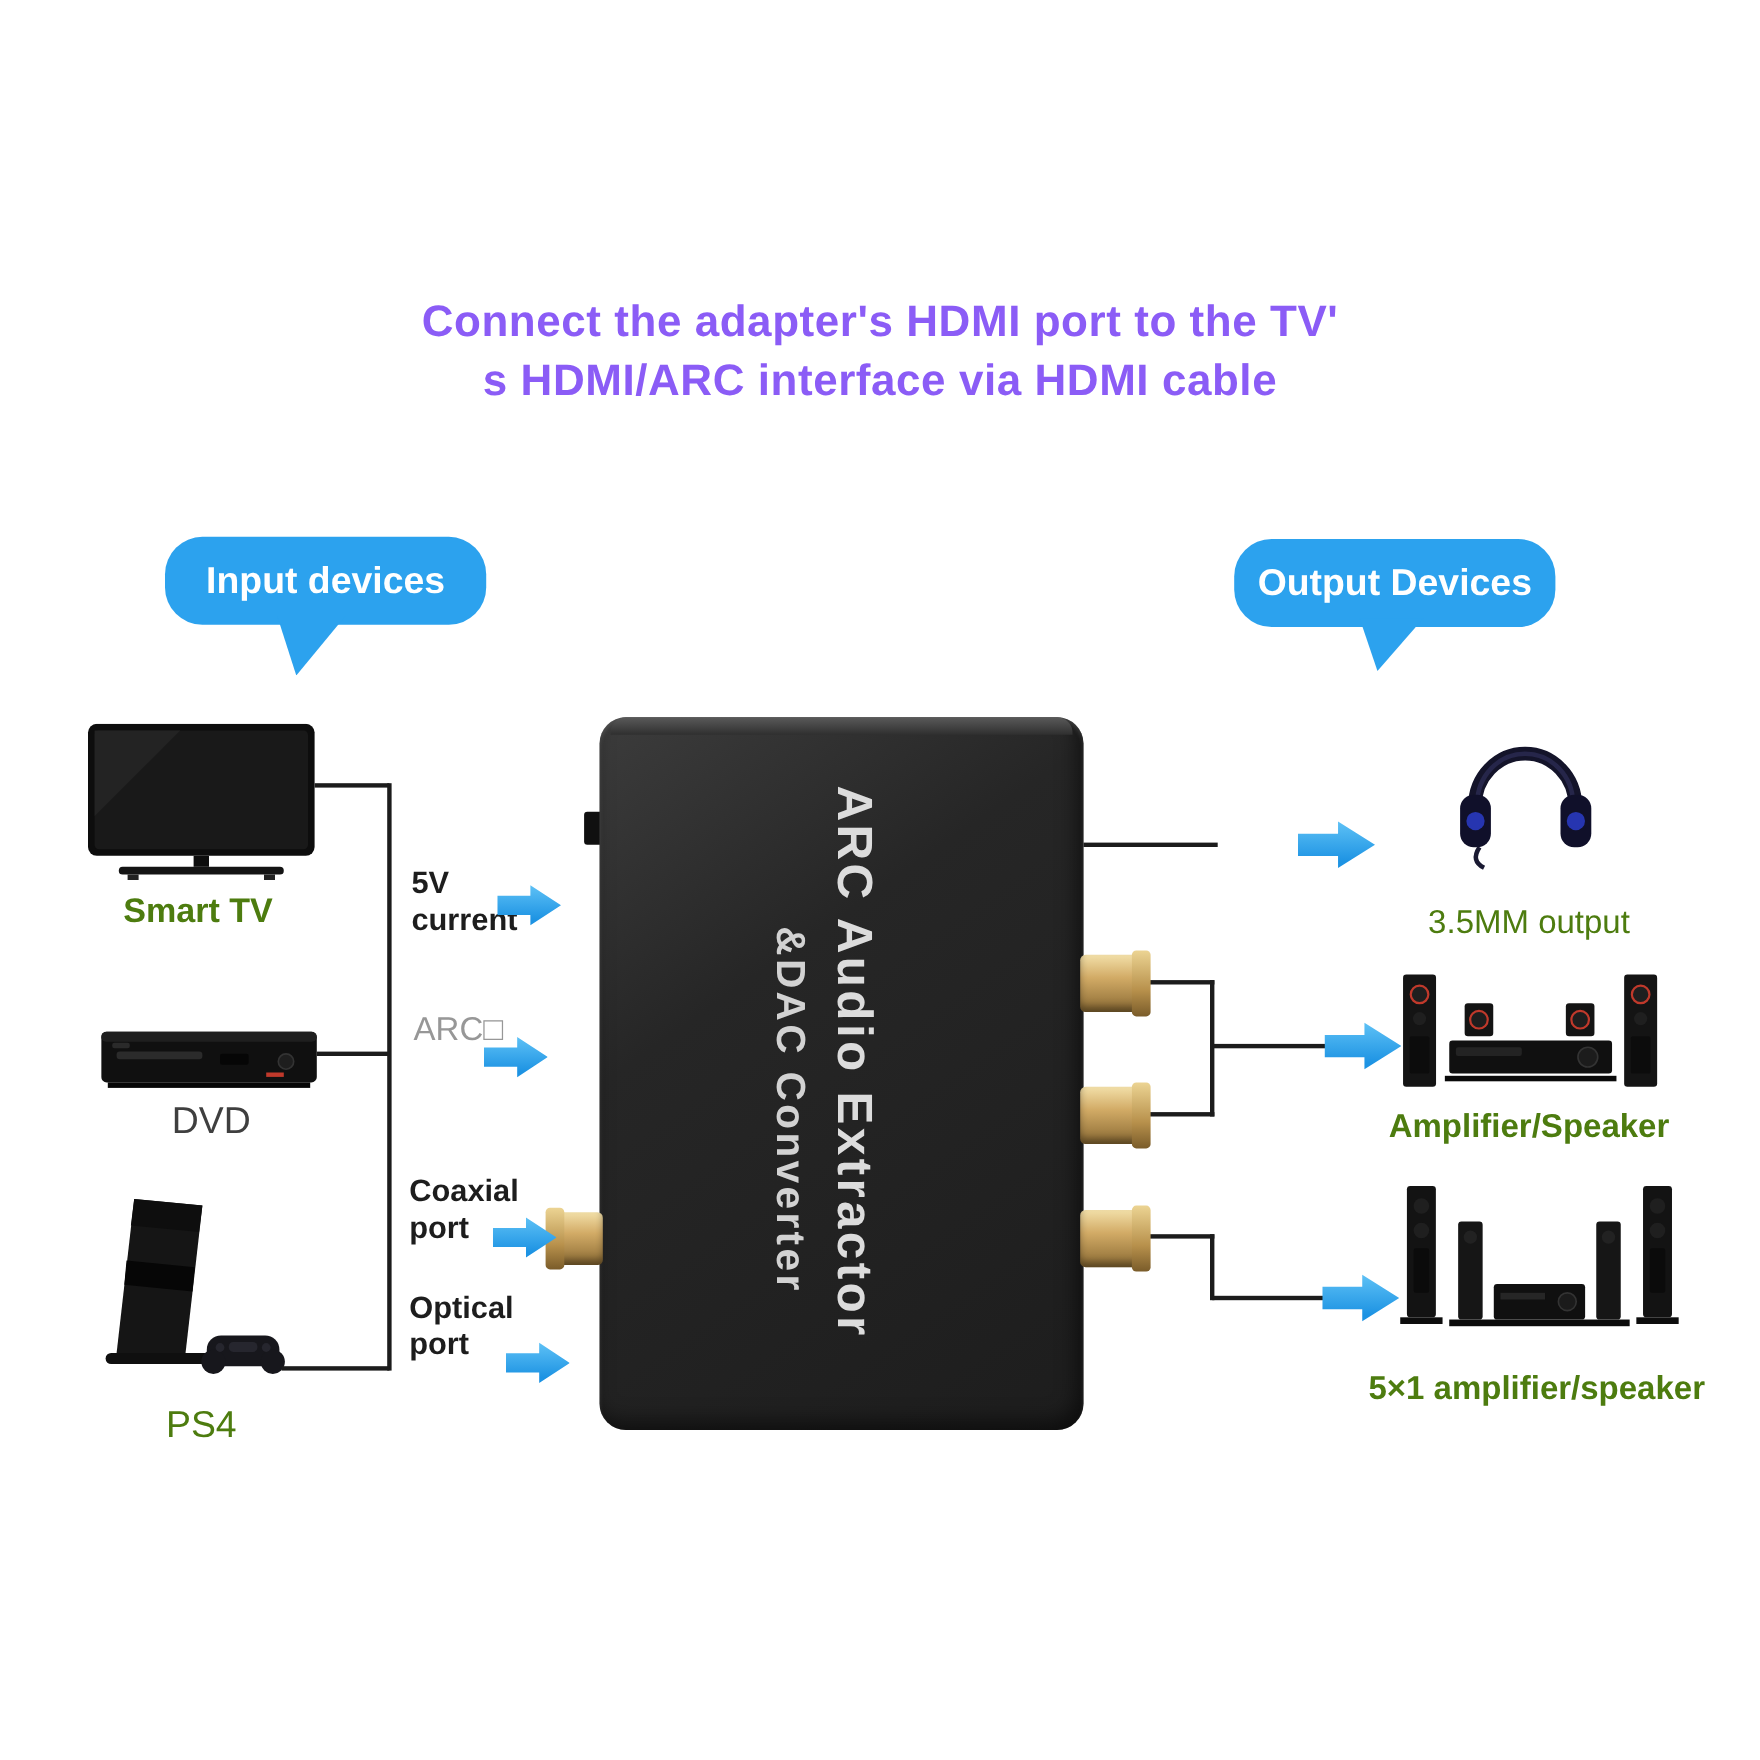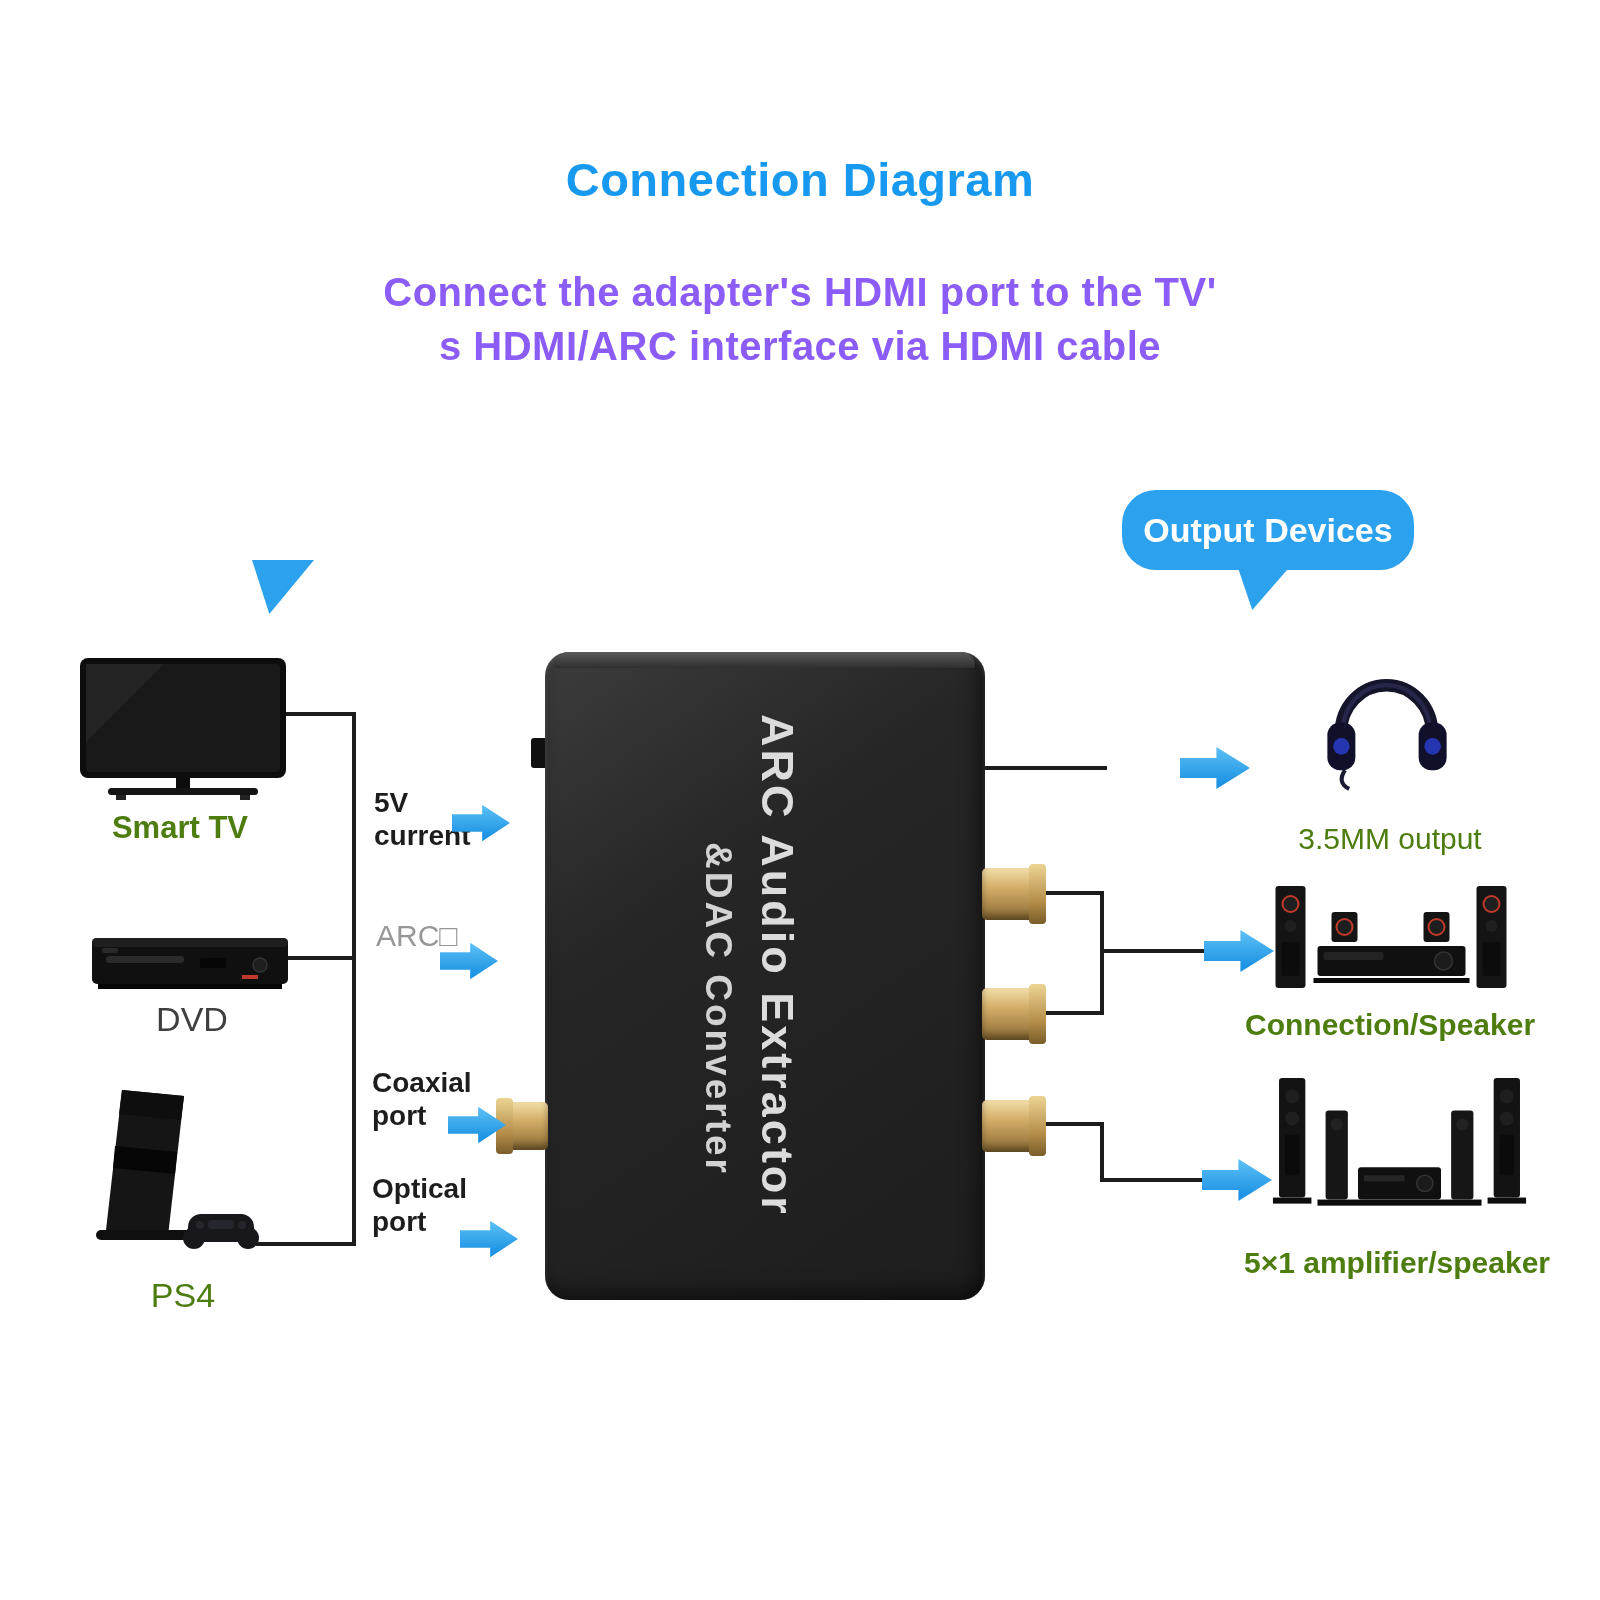--- a/index.html
+++ b/index.html
@@ -81,24 +81,26 @@
   .rca-1 { left:982px; top:868px;  width:62px; }
   .rca-2 { left:982px; top:988px;  width:62px; }
   .rca-3 { left:982px; top:1100px; width:62px; }
   .rca-coax { left:498px; top:1102px; width:50px; height:48px; }
 </style>
 </head>
 <body>
 
 <div class="canvas">
 
-  <h1 class="title">Connection Diagram</h1>
   <p class="subtitle">Connect the adapter's HDMI port to the TV'
 s HDMI/ARC interface via HDMI cable</p>
 
+  <div class="bubble bubble-input">
+    <span>Input devices</span>
+  </div>
   <div class="tail tail-input"></div>
 
   <div class="bubble bubble-output">
     <span>Output Devices</span>
   </div>
   <div class="tail tail-output"></div>
 
   <div class="dev" style="left:78px; top:658px; width:210px; height:150px;">
     <svg viewBox="0 0 210 150">
       <rect x="2" y="0" width="206" height="120" rx="8" fill="#0d0d0d"></rect>
@@ -213,21 +215,21 @@
       <rect x="58" y="30" width="26" height="30" rx="3" fill="#141414"></rect>
       <circle cx="71" cy="45" r="8" fill="#1e1e1e" stroke="#c0392b" stroke-width="2"></circle>
       <rect x="150" y="30" width="26" height="30" rx="3" fill="#141414"></rect>
       <circle cx="163" cy="45" r="8" fill="#1e1e1e" stroke="#c0392b" stroke-width="2"></circle>
       <rect x="44" y="64" width="148" height="30" rx="3" fill="#101010"></rect>
       <rect x="50" y="70" width="60" height="8" rx="2" fill="#232323"></rect>
       <circle cx="170" cy="79" r="9" fill="#1c1c1c" stroke="#333333" stroke-width="1.5"></circle>
       <rect x="40" y="96" width="156" height="5" fill="#0a0a0a"></rect>
     </svg>
   </div>
-  <div class="dev-label lbl-amp">Connection/Speaker</div>
+  <div class="dev-label lbl-amp">Amplifier/Speaker</div>
 
   <div class="dev" style="left:1272px; top:1072px; width:255px; height:162px;">
     <svg viewBox="0 0 250 160">
       <rect x="6" y="6" width="26" height="118" rx="3" fill="#131313"></rect>
       <circle cx="19" cy="24" r="7" fill="#1f1f1f"></circle>
       <circle cx="19" cy="46" r="7" fill="#1f1f1f"></circle>
       <rect x="12" y="62" width="14" height="40" rx="2" fill="#0b0b0b"></rect>
       <rect x="0" y="124" width="38" height="6" fill="#0d0d0d"></rect>
       <rect x="218" y="6" width="26" height="118" rx="3" fill="#131313"></rect>
       <circle cx="231" cy="24" r="7" fill="#1f1f1f"></circle>

